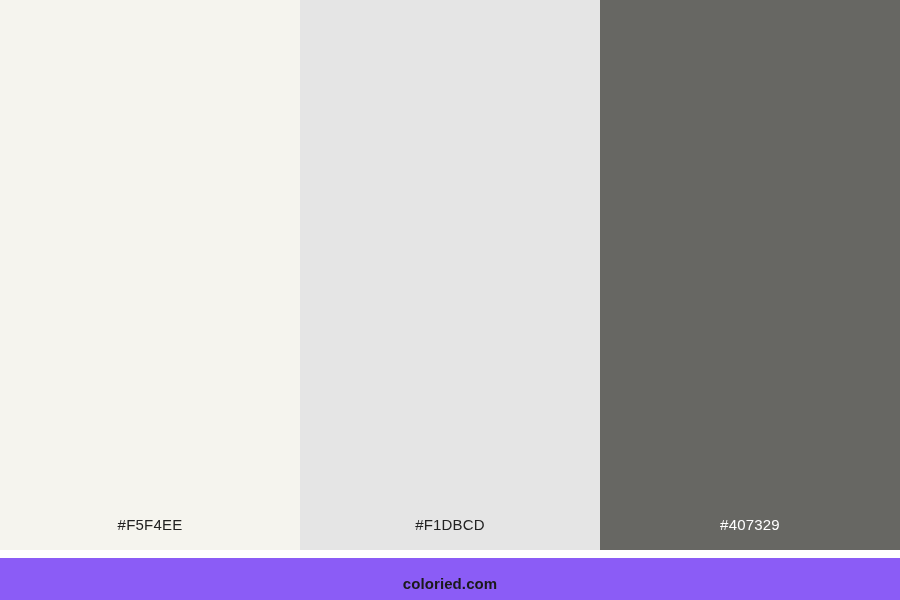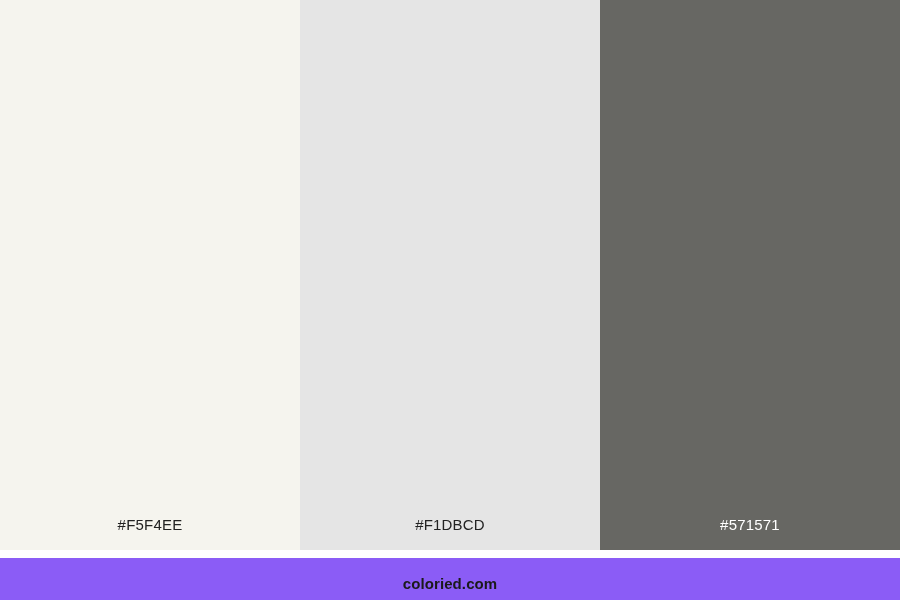--- a/index.html
+++ b/index.html
@@ -88,21 +88,21 @@
 
     <div class="swatch" style="background-color: rgb(245, 244, 238);">
       <span class="swatch-label dark-text">#F5F4EE</span>
     </div>
 
     <div class="swatch" style="background-color: #e5e5e5;">
       <span class="swatch-label dark-text">#F1DBCD</span>
     </div>
 
     <div class="swatch" style="background-color: rgb(103, 103, 99);">
-      <span class="swatch-label light-text">#571571</span>
+      <span class="swatch-label light-text">#407329</span>
     </div>
 
 
 
   </div>
 
   <div class="footer">
     <span class="footer-brand">coloried.com</span>
   </div>
 

